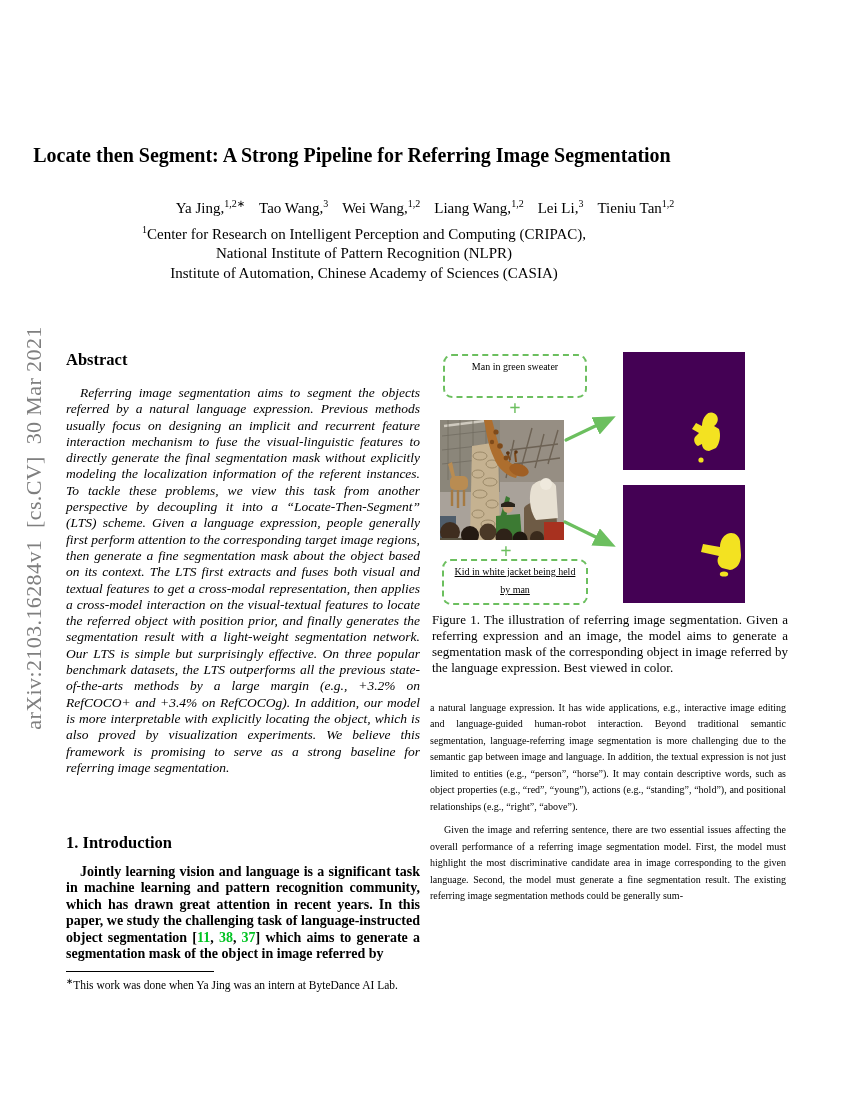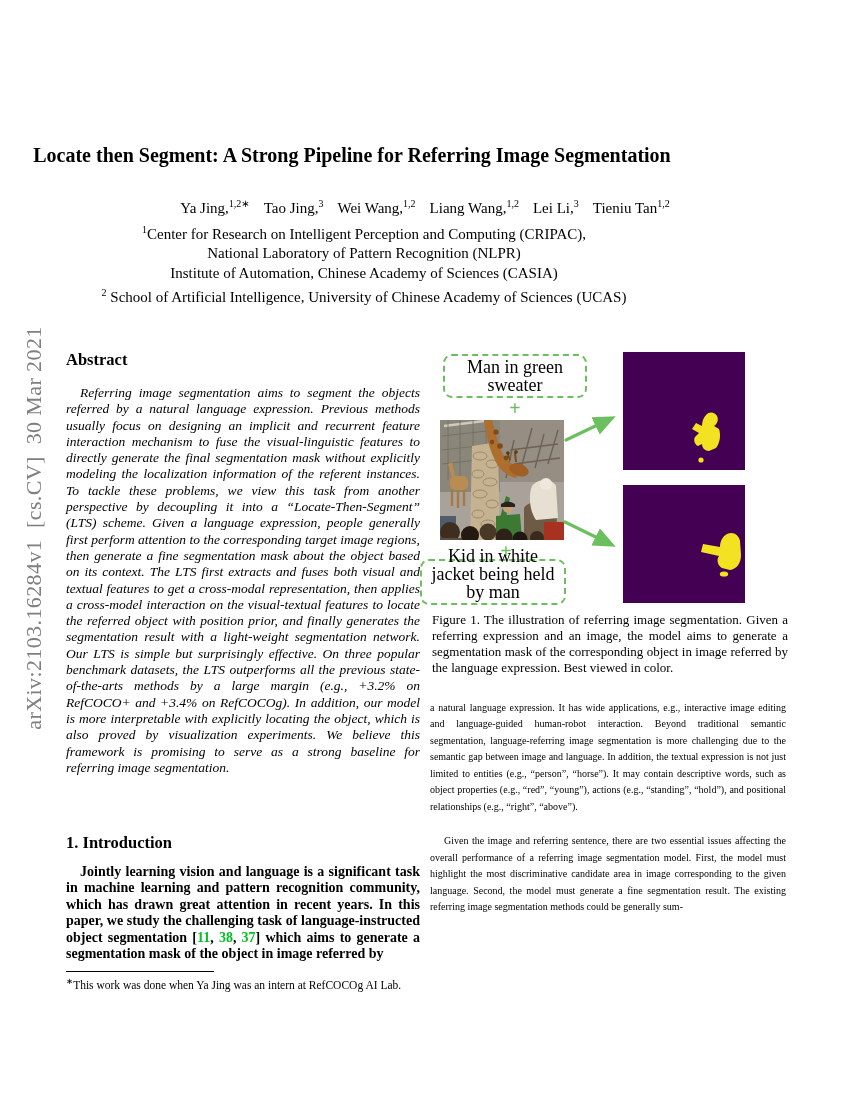--- a/index.html
+++ b/index.html
@@ -38,25 +38,25 @@
   #col1-intro p{margin:0;font-size:14px;line-height:16.45px;text-align:justify;text-indent:14px;font-weight:bold;}
   .cite{color:var(--c-citation-green);cursor:pointer;}
   #footnote{position:absolute;left:66px;top:971px;width:354px;font-size:11.5px;}
   .fn-rule{width:148px;border-top:1px solid #000;margin-bottom:4px;}
   #footnote p{margin:0;}
   #footnote sup{font-size:8.5px;}
 
   
   .expr-box{
     position:absolute;border:2px dashed var(--c-accent-green);border-radius:9px;
-    display:flex;align-items:flex-end;justify-content:center;text-align:center;
-    font-size:18px;line-height:18px;padding:2px 8px;box-sizing:border-box;
+    display:flex;align-items:flex-start;justify-content:center;text-align:center;
+    font-size:10px;line-height:18px;padding:2px 8px;box-sizing:border-box;
   }
   #expr-top{left:443px;top:354px;width:144px;height:44px;}
-  #expr-bottom{left:420px;top:559px;width:146px;height:46px;}
+  #expr-bottom{left:442px;top:559px;width:146px;height:46px;text-decoration:underline;}
   .plus{position:absolute;text-align:center;color:var(--c-accent-green);
     font-size:20px;font-weight:bold;line-height:14px;}
   #plus1{left:443px;top:401px;width:144px;}
   #plus2{left:444px;top:544px;width:124px;}
   #photo{position:absolute;left:440px;top:420px;}
   .mask{position:absolute;}
   #mask1{left:623px;top:352px;}
   #mask2{left:623px;top:485px;}
   .mask-bg{fill:var(--c-mask-purple);}
   .mask-fg{fill:var(--c-mask-yellow);}
@@ -64,55 +64,54 @@
   #arrow1{left:560px;top:408px;}
   #arrow2{left:560px;top:512px;}
   .arrow-line{stroke:var(--c-accent-green);stroke-width:3.2;stroke-linecap:round;fill:none;}
   .arrow-head{fill:var(--c-accent-green);}
   #fig-caption{position:absolute;left:430px;top:610px;width:356px;margin:2px;
     font-size:13px;line-height:16px;text-align:justify;}
 
   
   #col2-text{position:absolute;left:430px;top:700px;width:356px;}
   #col2-text p{margin:0;font-size:10px;line-height:16.45px;text-align:justify;}
-  #col2-text p.indent{text-indent:14px;margin-top:18px;}
+  #col2-text p.indent{text-indent:14px;margin-top:7px;}
 </style>
 </head>
 <body style="--c-accent-green: #6cbf5f; --c-citation-green: #00c322; --c-mask-purple: #440154; --c-mask-yellow: #f3e221; --c-sidebar-gray: #7f7f7f;">
 
 <div class="page">
 
   <div id="arxiv-label">arXiv:2103.16284v1  [cs.CV]  30 Mar 2021</div>
 
   <h1 id="title">Locate then Segment: A Strong Pipeline for Referring Image Segmentation</h1>
 
   <div id="authors">
-    <span class="author"><span>Ya Jing,</span><sup>1,2∗</sup></span><span class="author"><span>Tao Jing,</span><sup>3</sup></span><span class="author"><span>Wei Wang,</span><sup>1,2</sup></span><span class="author"><span>Liang Wang,</span><sup>1,2</sup></span><span class="author"><span>Lei Li,</span><sup>3</sup></span><span class="author"><span>Tieniu Tan</span><sup>1,2</sup></span>
+    <span class="author"><span>Ya Jing,</span><sup>1,2∗</sup></span><span class="author"><span>Tao Wang,</span><sup>3</sup></span><span class="author"><span>Wei Wang,</span><sup>1,2</sup></span><span class="author"><span>Liang Wang,</span><sup>1,2</sup></span><span class="author"><span>Lei Li,</span><sup>3</sup></span><span class="author"><span>Tieniu Tan</span><sup>1,2</sup></span>
   </div>
 
   <div id="affils">
     <div class="affil"><sup>1</sup><span>Center for Research on Intelligent Perception and Computing (CRIPAC),</span></div>
-    <div class="affil"><span>National Laboratory of Pattern Recognition (NLPR)</span></div>
+    <div class="affil"><span>National Institute of Pattern Recognition (NLPR)</span></div>
     <div class="affil"><span>Institute of Automation, Chinese Academy of Sciences (CASIA)</span></div>
-    <div class="affil"><sup>2</sup><span> School of Artificial Intelligence, University of Chinese Academy of Sciences (UCAS)</span></div>
   </div>
 
   <section id="col1-abstract">
     <h2>Abstract</h2>
     <p class="abs">Referring image segmentation aims to segment the objects referred by a natural language expression. Previous methods usually focus on designing an implicit and recurrent feature interaction mechanism to fuse the visual-linguistic features to directly generate the final segmentation mask without explicitly modeling the localization information of the referent instances. To tackle these problems, we view this task from another perspective by decoupling it into a “Locate-Then-Segment” (LTS) scheme. Given a language expression, people generally first perform attention to the corresponding target image regions, then generate a fine segmentation mask about the object based on its context. The LTS first extracts and fuses both visual and textual features to get a cross-modal representation, then applies a cross-model interaction on the visual-textual features to locate the referred object with position prior, and finally generates the segmentation result with a light-weight segmentation network. Our LTS is simple but surprisingly effective. On three popular benchmark datasets, the LTS outperforms all the previous state-of-the-arts methods by a large margin (e.g., +3.2% on RefCOCO+ and +3.4% on RefCOCOg). In addition, our model is more interpretable with explicitly locating the object, which is also proved by visualization experiments. We believe this framework is promising to serve as a strong baseline for referring image segmentation.</p>
   </section>
 
   <section id="col1-intro">
     <h2>1. Introduction</h2>
     <p><span>Jointly learning vision and language is a significant task in machine learning and pattern recognition community, which has drawn great attention in recent years. In this paper, we study the challenging task of language-instructed object segmentation [</span><span class="cite">11</span><span>, </span><span class="cite">38</span><span>, </span><span class="cite">37</span><span>] which aims to generate a segmentation mask of the object in image referred by</span></p>
   </section>
 
   <div id="footnote">
     <div class="fn-rule"></div>
-    <p><sup>∗</sup><span>This work was done when Ya Jing was an intern at RefCOCOg AI Lab.</span></p>
+    <p><sup>∗</sup><span>This work was done when Ya Jing was an intern at ByteDance AI Lab.</span></p>
   </div>
 
   <div id="expr-top" class="expr-box">
       <span>Man in green sweater</span>
     </div>
   <div id="plus1" class="plus">+</div>
 
   <svg id="photo" width="124" height="120" viewBox="0 0 124 120">
     <rect width="124" height="120" fill="#a9a29a"></rect>
     <rect x="60" y="0" width="64" height="62" fill="#968e83"></rect>

